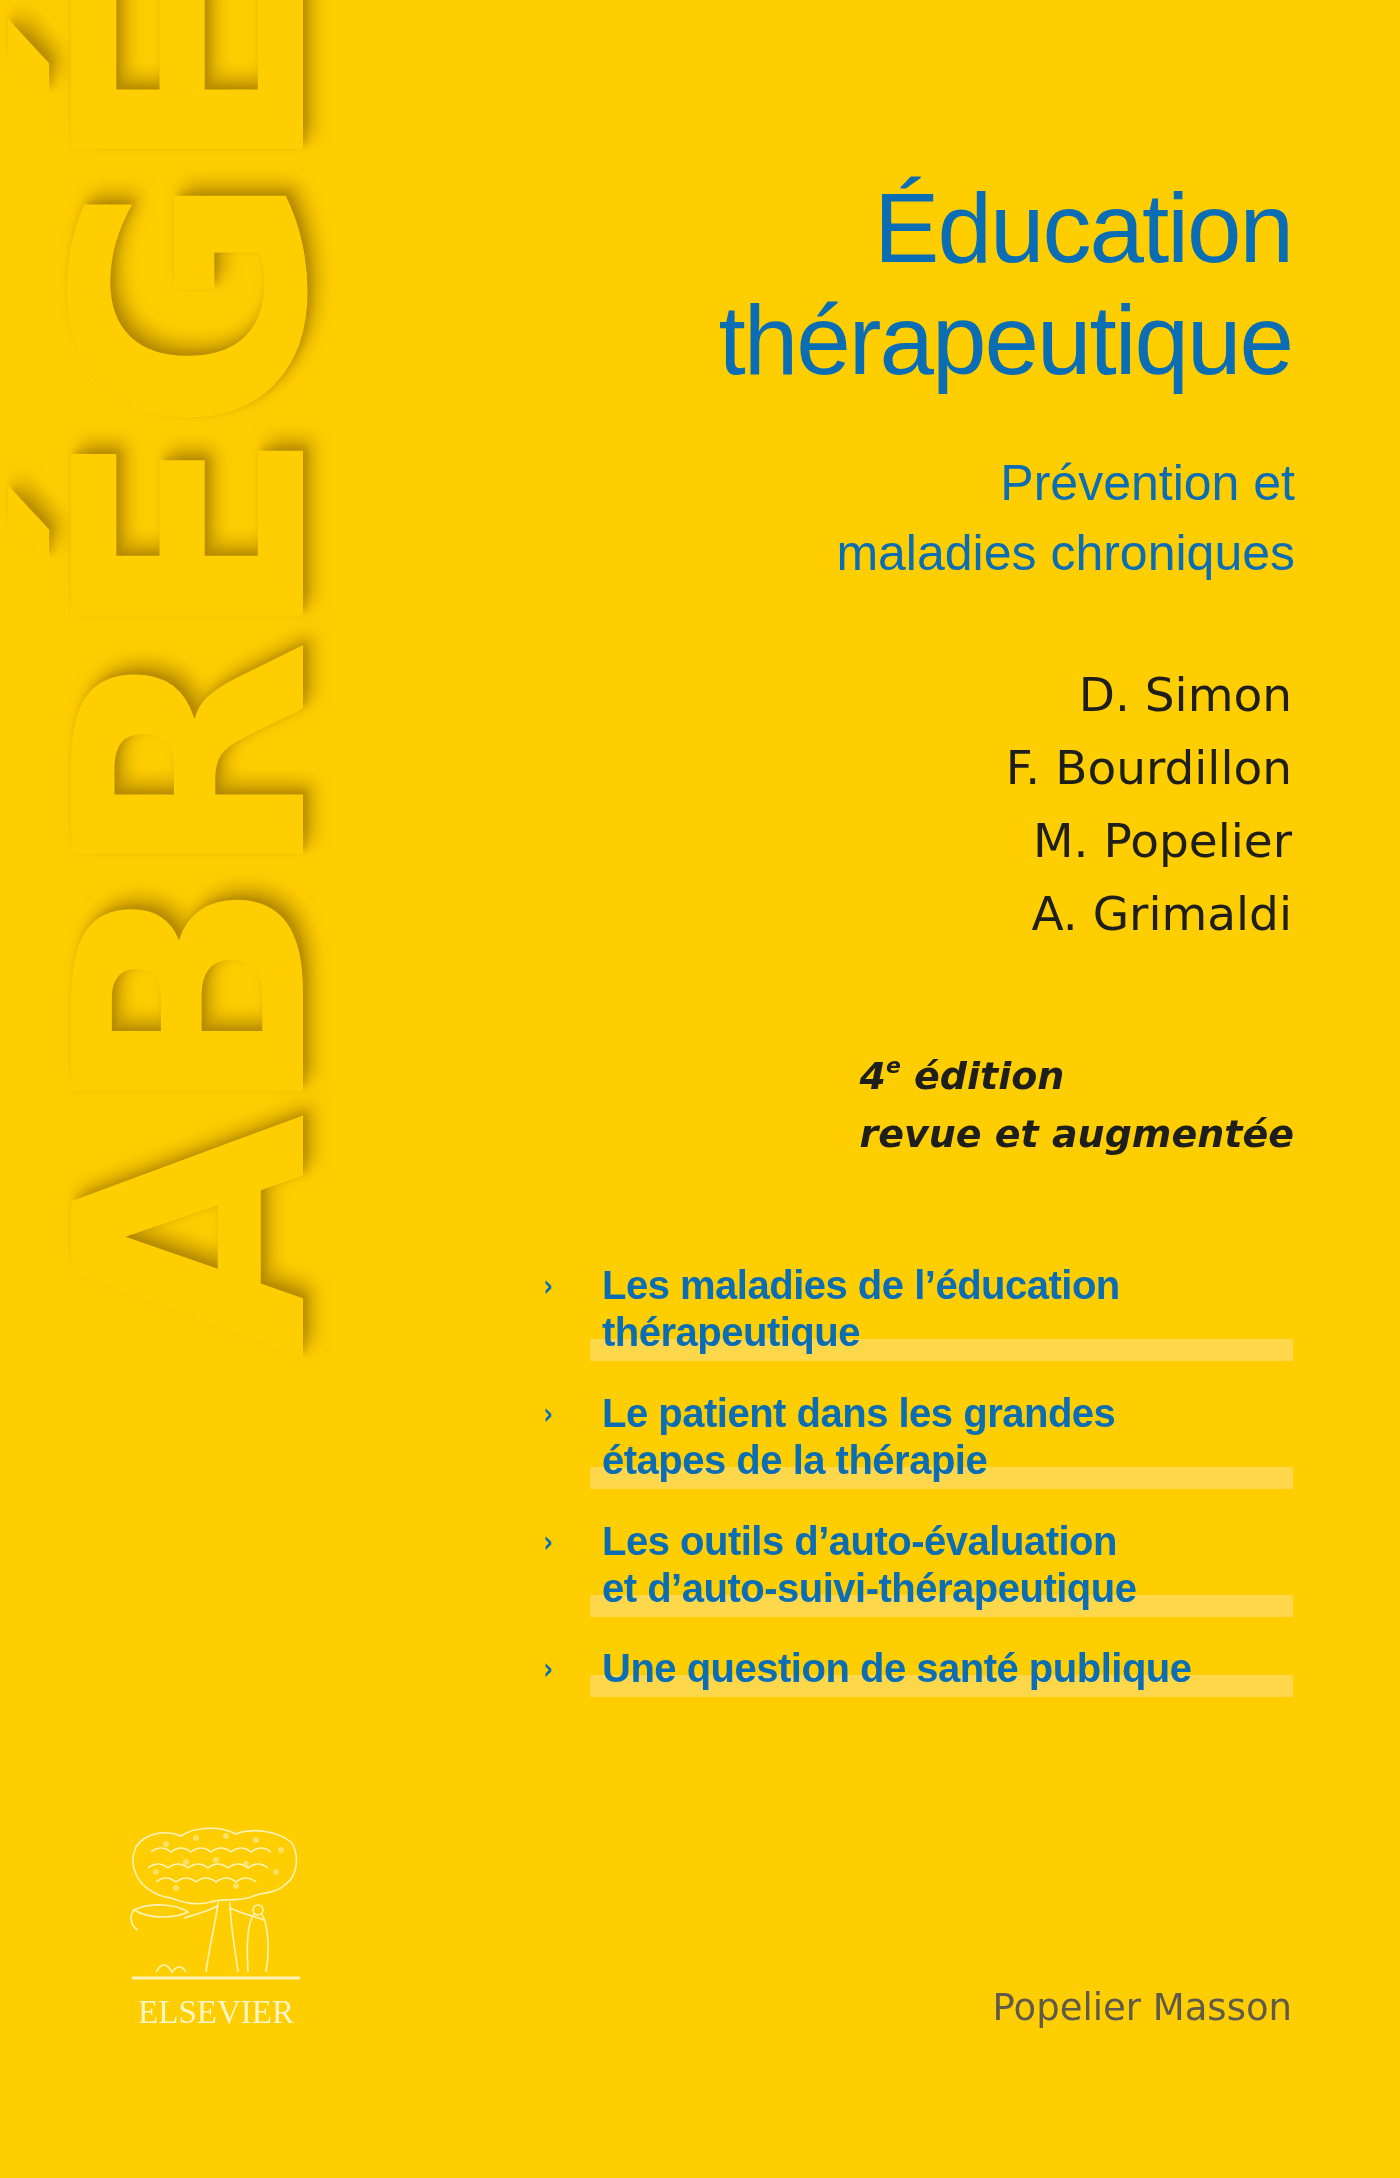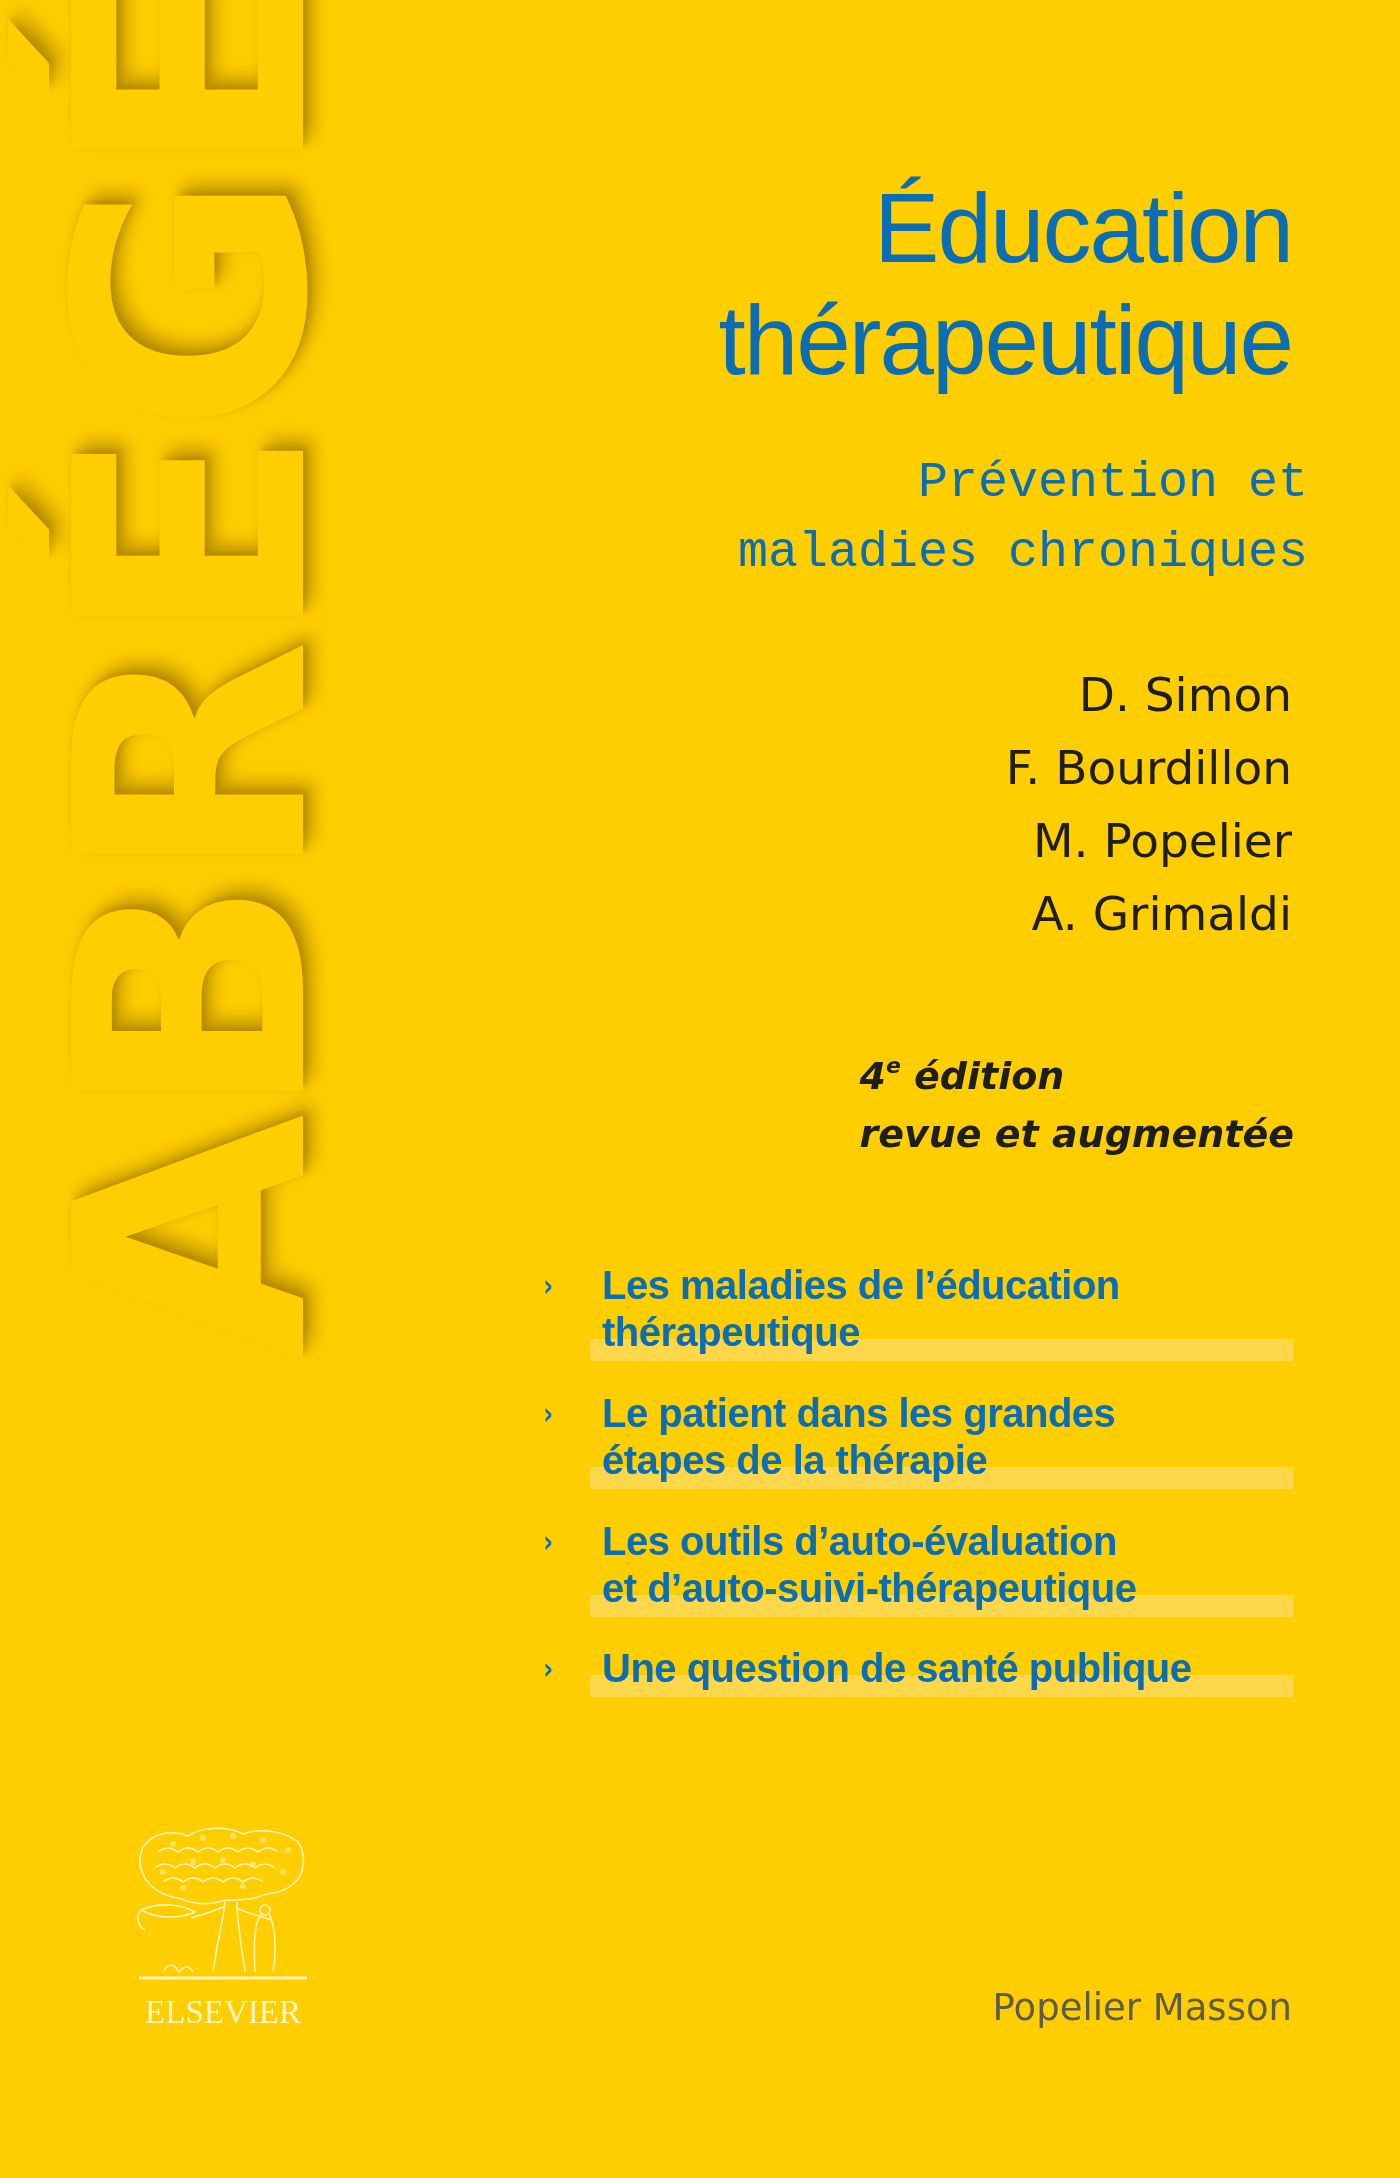--- a/index.html
+++ b/index.html
@@ -33,23 +33,23 @@
     .title {
       position: absolute; right: 108px; top: 172px;
       text-align: right; color: #0B6DB3;
       font-family: "Liberation Sans", sans-serif;
       font-weight: normal; font-size: 98px; line-height: 112px;
       letter-spacing: -2px;
     }
     .title div { white-space: nowrap; }
 
     .subtitle {
-      position: absolute; right: 92px; top: 448px;
+      position: absolute; right: 105px; top: 448px;
       text-align: right; color: #0B6DB3;
-      font-family: Liberation Mono, monospace;
+      font-family: Liberation Sans, sans-serif;
       font-size: 50px; line-height: 70px;
     }
     .subtitle div { white-space: nowrap; }
 
     .authors {
       position: absolute; right: 108px; top: 658px;
       text-align: right; color: #1E1E1A;
       font-family: "DejaVu Sans", sans-serif;
       font-size: 47px; line-height: 73px; margin-left: 32px;
     }
@@ -82,21 +82,21 @@
       position: relative;
       margin-left: 72px;
       color: #0B6DB3; font-weight: bold;
       font-family: "Liberation Sans", sans-serif;
       font-size: 40px; line-height: 47px;
       letter-spacing: -0.5px;
     }
     .feature .text div { white-space: nowrap; }
 
     .logo {
-      position: absolute; left: 133px; top: 1822px;
+      position: absolute; left: 126px; top: 1822px;
       width: 180px; height: 212px;
     }
     .logo svg { display: block; }
     .logo-word {
       position: absolute; left: 0; top: 170px; width: 180px;
       text-align: center; color: #FFF6C8;
       font-family: "Liberation Serif", serif;
       font-size: 33px; letter-spacing: 0px; line-height: 40px;
     }
 

